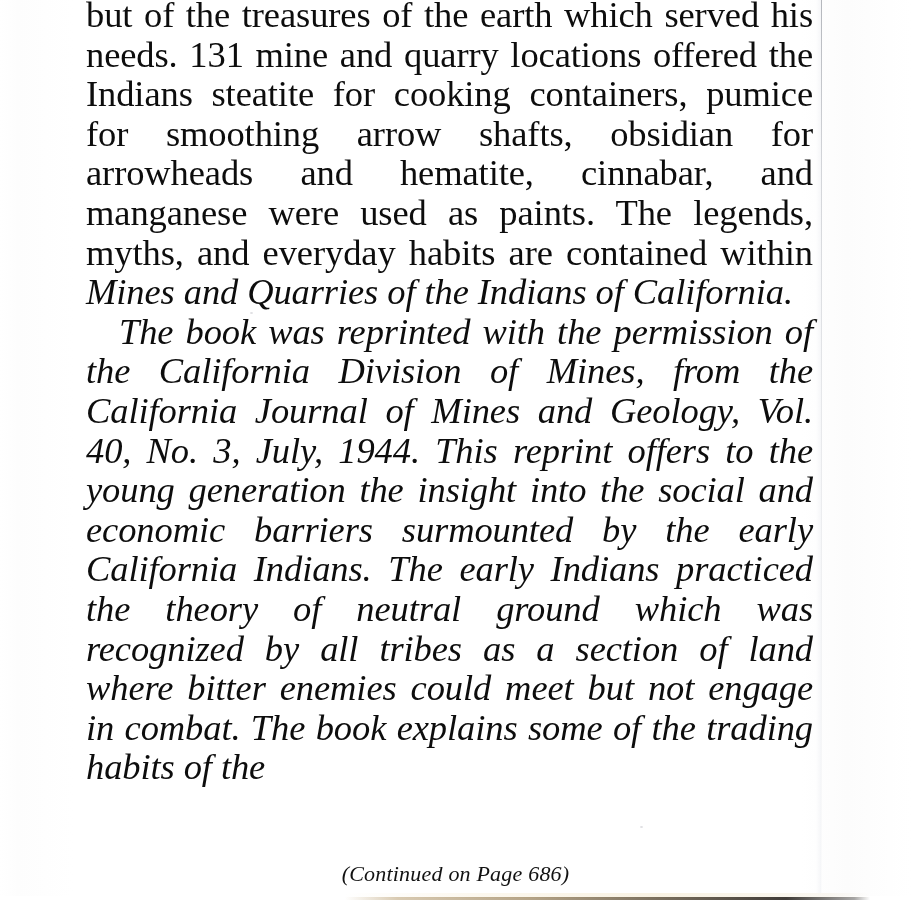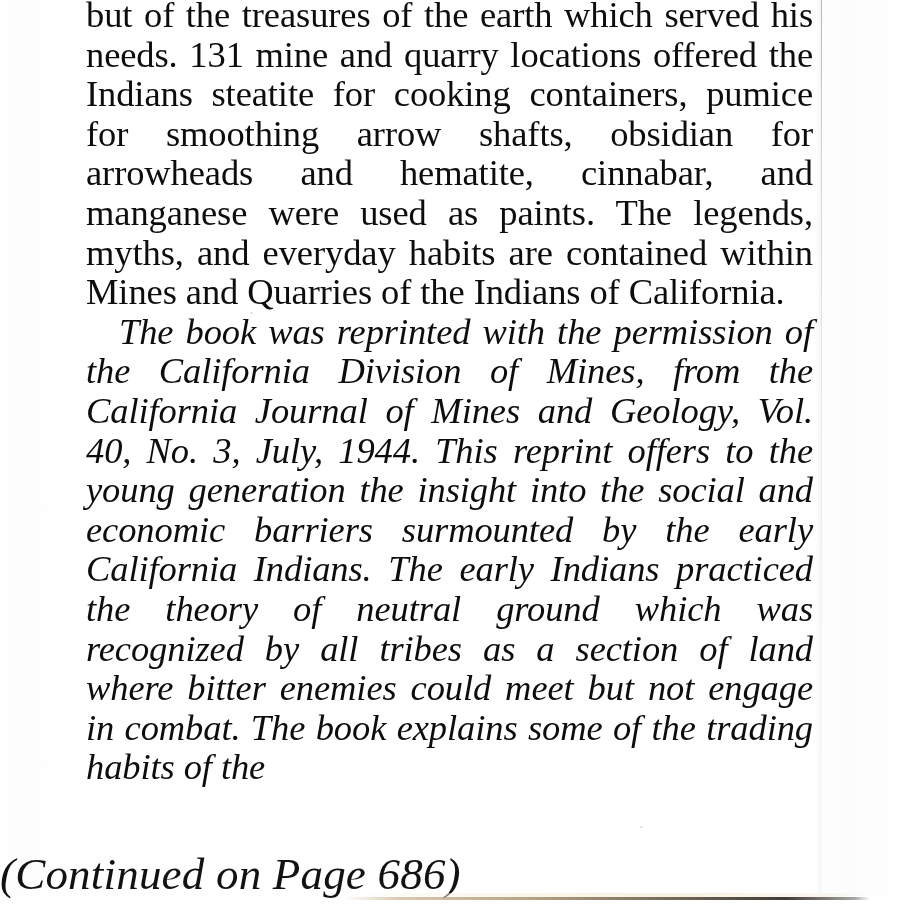--- a/index.html
+++ b/index.html
@@ -102,42 +102,42 @@
   .para {
     margin: 0;
     text-align: justify;
     text-align-last: left;
     font-size: 36.5px;
     line-height: 39.6px;
     letter-spacing: -0.1px;
     word-spacing: 0px;
     -webkit-font-smoothing: none;
   }
-  .para .ital { }
+  .para .ital { font-style: italic; }
 
   #para-1 {
     text-indent: 0;
   }
   #para-2 {
     text-indent: 33px;
     margin-top: 0;
     font-style: italic;
   }
 
   
   .para { hyphens: none; }
 
   #continued-line {
     position: absolute;
     left: 0;
     top: 855px;
     width: 911px;
-    text-align: left;
+    text-align: center;
     font-style: italic;
-    font-size: 45px;
+    font-size: 22px;
     line-height: 38px;
     letter-spacing: 0.2px;
     color: #121212;
   }
 
   
   .speck {
     position: absolute;
     background: rgba(150,150,160,0.30);
     border-radius: 50%;

